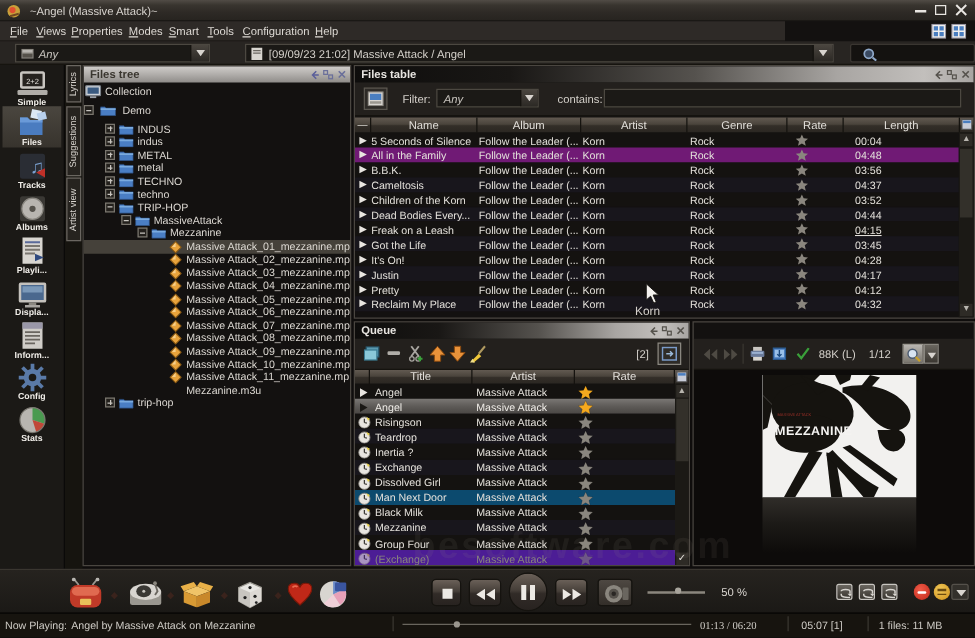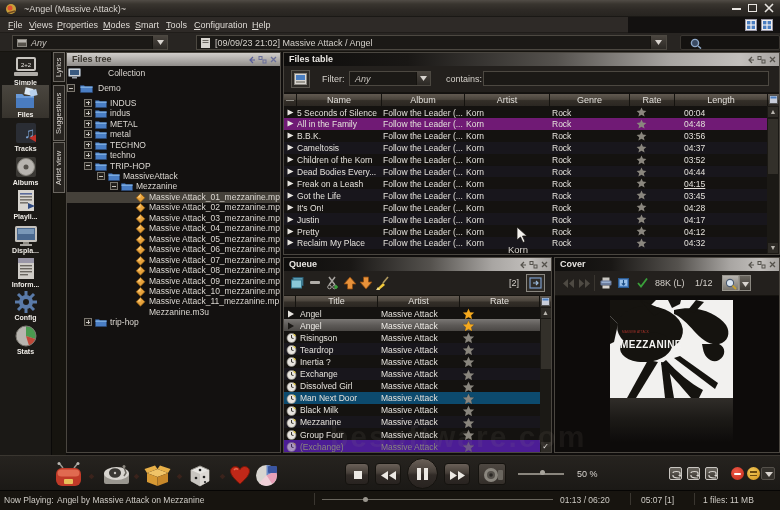--- a/index.html
+++ b/index.html
@@ -209,21 +209,21 @@
         <path d="M3 5 L8 5 M6 2 L3 5 L6 8" stroke="#5a5f9a" stroke-width="1.2" fill="none"></path>
         <rect x="12" y="1.5" width="3" height="3" fill="none" stroke="#6a6f9a"></rect>
         <rect x="16" y="5" width="3" height="3" fill="none" stroke="#6a6f9a"></rect>
         <path d="M24 2 L29 7 M29 2 L24 7" stroke="#6a6f9a" stroke-width="1.3"></path>
       </svg></div>
     <svg class="a" style="left:1px;top:15px" width="13" height="11">
       <rect x="0.5" y="0.5" width="12" height="8" rx="1" fill="#cdd2d8" stroke="#7a8088"></rect>
       <rect x="2" y="2" width="9" height="5" fill="#3a5a80"></rect>
       <rect x="4" y="9" width="5" height="1.5" fill="#9aa0a8"></rect>
     </svg>
-    <div class="a" style="left:17px;top:15px;font-size:8.5px;color:#dcd8d2;white-space:nowrap;margin-left:24px;">Collection</div>
+    <div class="a" style="left:17px;top:15px;font-size:8.5px;color:#dcd8d2;white-space:nowrap;">Collection</div>
     <div class="a" style="left:0px;top:31px;width:8px;height:8px;background:#23201c;border:1px solid #7a766e;">
       <div class="a" style="left:1px;top:2.5px;width:4px;height:1px;background:#c8c4be;"></div>
     </div>
     <svg class="a" style="left:13px;top:30px" width="13" height="10">
       <path d="M0.5 2.5 L0.5 9.5 L12.5 9.5 L12.5 3.5 L5 3.5 L4 2.5 Z" fill="#4a7ec4" stroke="#2a4a78" stroke-width="0.6"></path>
       <path d="M0.5 3.5 L12.5 3.5 L12.5 5 L0.5 5 Z" fill="#7aaade"></path>
     </svg>
     <div class="a" style="left:31px;top:30px;font-size:8.5px;color:#dcd8d2;white-space:nowrap;">Demo</div>
     <div class="a" style="left:17px;top:45.8px;width:8px;height:8px;background:#23201c;border:1px solid #7a766e;">
       <div class="a" style="left:1px;top:2.5px;width:4px;height:1px;background:#c8c4be;"></div>
@@ -754,26 +754,20 @@
         <path d="M6.5 0.5 L8.2 4.2 L12.3 4.6 L9.2 7.3 L10.1 11.3 L6.5 9.2 L2.9 11.3 L3.8 7.3 L0.7 4.6 L4.8 4.2 Z" fill="#8a867e" stroke="#00000040" stroke-width="0.5"></path>
       </svg>
     </div>
     <div class="a" style="left:256px;top:49px;width:11px;height:146px;background:#1b1915;">
       <div class="a" style="left:0.5px;top:1px;width:10px;height:10px;background:#2e2b26;text-align:center;line-height:9px;font-size:7px;color:#b8b5ae;">▲</div>
       <div class="a" style="left:0.5px;bottom:1px;width:10px;height:10px;background:#2e2b26;text-align:center;line-height:10px;font-size:8px;color:#e8e5e0;">✓</div>
       <div class="a" style="left:0.5px;top:12px;width:10px;height:50px;background:#33302a;"></div>
     </div>
   </div>
 <div class="panel" style="left:554px;top:257px;width:226px;height:196px;">
-    <div class="phead phead-grad">Cover<svg class="a" style="right:3px;top:2px" width="30" height="9">
-        <path d="M3 5 L8 5 M6 2 L3 5 L6 8" stroke="#55524c" stroke-width="1.2" fill="none"></path>
-        <rect x="12" y="1.5" width="3" height="3" fill="none" stroke="#55524c"></rect>
-        <rect x="16" y="5" width="3" height="3" fill="none" stroke="#55524c"></rect>
-        <path d="M24 2 L29 7 M29 2 L24 7" stroke="#55524c" stroke-width="1.3"></path>
-      </svg></div>
     <div class="a" style="left:0;top:13px;width:224px;height:25px;background:#23201d;border-bottom:1px solid #15130f;">
       <svg class="a" style="left:8px;top:8px" width="11" height="9">
         <path d="M5 0 L0 4.5 L5 9 Z" fill="#4e4a43"></path>
         <path d="M11 0 L6 4.5 L11 9 Z" fill="#4e4a43"></path>
       </svg>
       <svg class="a" style="left:24px;top:8px" width="11" height="9">
         <path d="M0 0 L5 4.5 L0 9 Z" fill="#4e4a43"></path>
         <path d="M6 0 L11 4.5 L6 9 Z" fill="#4e4a43"></path>
       </svg>
       <div class="a" style="left:39px;top:4px;width:1px;height:16px;background:#3a3630;"></div>
@@ -931,21 +925,21 @@
     <div class="a" style="left:761px;top:11px;width:14px;height:13px;background:#33302b;border:1px solid #55514b;border-radius:2px;"><svg style="margin:4px 0 0 3px" width="8" height="5">
         <path d="M0 0 L8 0 L4 5 Z" fill="#d8d4cf"></path>
       </svg></div>
   </div>
 <div class="a" style="left:0;top:490px;width:780px;height:20px;background:#17140f;border-top:1px solid #060504;">
     <div class="a" style="left:4px;top:4px;font-size:8.5px;color:#cfccc6;">Now Playing:</div>
     <div class="a" style="left:57px;top:4px;font-size:8.5px;color:#cfccc6;">Angel by Massive Attack on Mezzanine</div>
     <div class="a" style="left:314px;top:2px;width:1px;height:12px;background:#3a3630;"></div>
     <div class="a" style="left:322px;top:8px;width:231px;height:1px;background:#6a665e;"></div>
     <div class="a" style="left:363px;top:6px;width:5px;height:5px;border-radius:50%;background:#9a968e;"></div>
-    <div class="a" style="left:560px;top:4px;font-size:8.5px;color:#cfccc6;">01:13 / 06:20</div>
+    <div class="a" style="left:560px;top:4px;font-size:8.5px;color:#cfccc6;font-family:Liberation Serif, serif;">01:13 / 06:20</div>
     <div class="a" style="left:630px;top:2px;width:1px;height:12px;background:#3a3630;"></div>
     <div class="a" style="left:641px;top:4px;font-size:8.5px;color:#cfccc6;">05:07 [1]</div>
     <div class="a" style="left:694px;top:2px;width:1px;height:12px;background:#3a3630;"></div>
     <div class="a" style="left:703px;top:4px;font-size:8.5px;color:#cfccc6;">1 files: 11 MB</div>
   </div>
 <svg class="a" style="left:516px;top:226px" width="12" height="18">
     <path d="M1 1 L1 14 L4.5 11 L7 16.5 L9 15.5 L6.5 10 L11 10 Z" fill="#f4f2ee" stroke="#1a1815" stroke-width="0.8"></path>
   </svg>
 <div class="a" style="left:508px;top:244px;font-size:9.5px;color:#d6d2cc;">Korn</div>
 <div class="a" style="left:330px;top:420px;font-size:30px;color:rgba(150,140,125,0.10);font-weight:bold;letter-spacing:2px;">besoftware.com</div>

